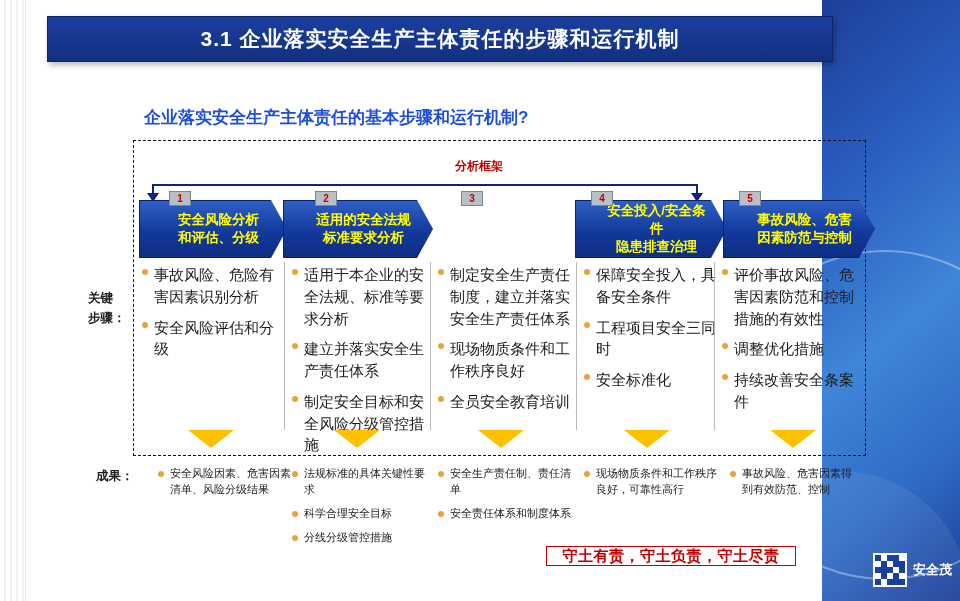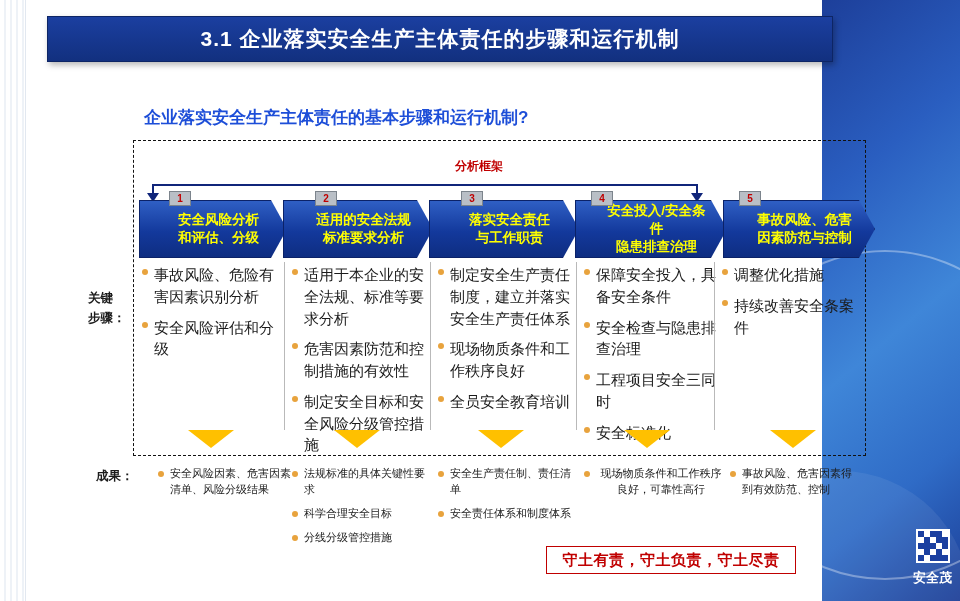--- a/index.html
+++ b/index.html
@@ -139,29 +139,29 @@
     position:relative; padding-left:12px; margin-bottom:8px;
     font-size:11px; color:#1b1b1b; line-height:1.45;
   }
   .out-col li::before{
     content:""; position:absolute; left:0; top:5px;
     width:6px; height:6px; border-radius:50%;
     background:#e8a33d;
   }
   
   .slogan{
-    position:absolute; left:546px; top:546px; width:250px; height:28px;
+    position:absolute; left:546px; top:546px; width:250px; height:20px;
     border:1.5px solid #c00000; background:#ffffff;
     display:flex; align-items:center; justify-content:center;
     color:#c00000; font-size:15px; font-weight:bold; letter-spacing:.5px;
   }
   
   .wm{
     position:absolute; right:8px; bottom:14px;
-    display:flex; align-items:center; gap:6px;flex-direction:column;
+    display:flex; align-items:center; gap:6px;
   }
   .wm-qr{
     width:34px; height:34px; background:#ffffff;
     display:grid; grid-template-columns:repeat(5,1fr); grid-template-rows:repeat(5,1fr);
     padding:2px;
   }
   .wm-qr i{ background:#1b3fa0; }
   .wm-qr i.off{ background:#ffffff; }
   .wm-text{ color:#ffffff; font-size:13px; font-weight:bold; }
 </style>
@@ -195,23 +195,20 @@
   <div class="chev first" style="left:0px;width:148px;">
     <span>安全风险分析<br>和评估、分级</span>
   </div>
   <div class="num-badge" style="left:30px;">1</div>
 
   <div class="chev" style="left:144px;width:150px;">
     <span>适用的安全法规<br>标准要求分析</span>
   </div>
   <div class="num-badge" style="left:176px;">2</div>
 
-  <div class="chev" style="left:290px;width:150px;">
-    <span>落实安全责任<br>与工作职责</span>
-  </div>
   <div class="num-badge" style="left:322px;">3</div>
 
   <div class="chev" style="left:436px;width:152px;">
     <span>安全投入/安全条件<br>隐患排查治理</span>
   </div>
   <div class="num-badge" style="left:452px;">4</div>
 
   <div class="chev" style="left:584px;width:152px;">
     <span>事故风险、危害<br>因素防范与控制</span>
   </div>
@@ -228,47 +225,47 @@
   <ul>
     <li>事故风险、危险有害因素识别分析</li>
     <li>安全风险评估和分级</li>
   </ul>
 </div>
 <div class="col-sep" style="left:284px;"></div>
 
 <div class="col" style="left:292px;">
   <ul>
     <li>适用于本企业的安全法规、标准等要求分析</li>
-    <li>危害因素防范和控制措施的有效性</li>
+    <li>建立并落实安全生产责任体系</li>
     <li>制定安全目标和安全风险分级管控措施</li>
   </ul>
 </div>
 <div class="col-sep" style="left:430px;"></div>
 
 <div class="col" style="left:438px;">
   <ul>
     <li>制定安全生产责任制度，建立并落实安全生产责任体系</li>
     <li>现场物质条件和工作秩序良好</li>
     <li>全员安全教育培训</li>
   </ul>
 </div>
 <div class="col-sep" style="left:576px;"></div>
 
 <div class="col" style="left:584px;">
   <ul>
     <li>保障安全投入，具备安全条件</li>
-    <li>安全检查与隐患排查治理</li>
     <li>工程项目安全三同时</li>
     <li>安全标准化</li>
   </ul>
 </div>
 <div class="col-sep" style="left:714px;"></div>
 
 <div class="col" style="left:722px; width:136px;">
   <ul>
+    <li>评价事故风险、危害因素防范和控制措施的有效性</li>
     <li>调整优化措施</li>
     <li>持续改善安全条案件</li>
   </ul>
 </div>
 
 <div class="dn" style="left:188px;"></div>
 <div class="dn" style="left:334px;"></div>
 <div class="dn" style="left:478px;"></div>
 <div class="dn" style="left:624px;"></div>
 <div class="dn" style="left:770px;"></div>
@@ -284,21 +281,21 @@
     <li>科学合理安全目标</li>
     <li>分线分级管控措施</li>
   </ul>
 </div>
 <div class="out-col" style="left:438px;">
   <ul>
     <li>安全生产责任制、责任清单</li>
     <li>安全责任体系和制度体系</li>
   </ul>
 </div>
-<div class="out-col" style="left:584px;text-align:center;">
+<div class="out-col" style="left:584px;">
   <ul>
     <li>现场物质条件和工作秩序良好，可靠性高行</li>
   </ul>
 </div>
 <div class="out-col" style="left:730px; width:130px;">
   <ul>
     <li>事故风险、危害因素得到有效防范、控制</li>
   </ul>
 </div>
 

